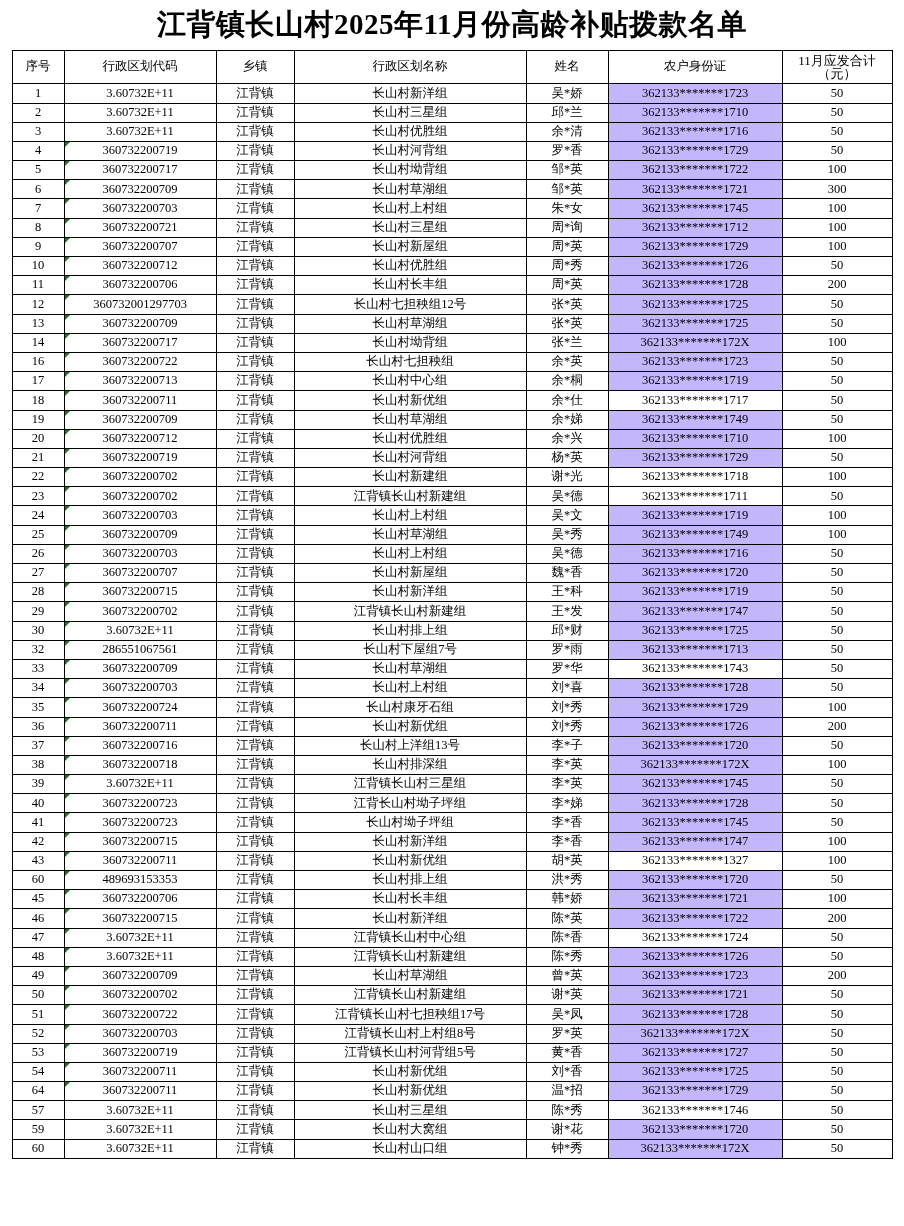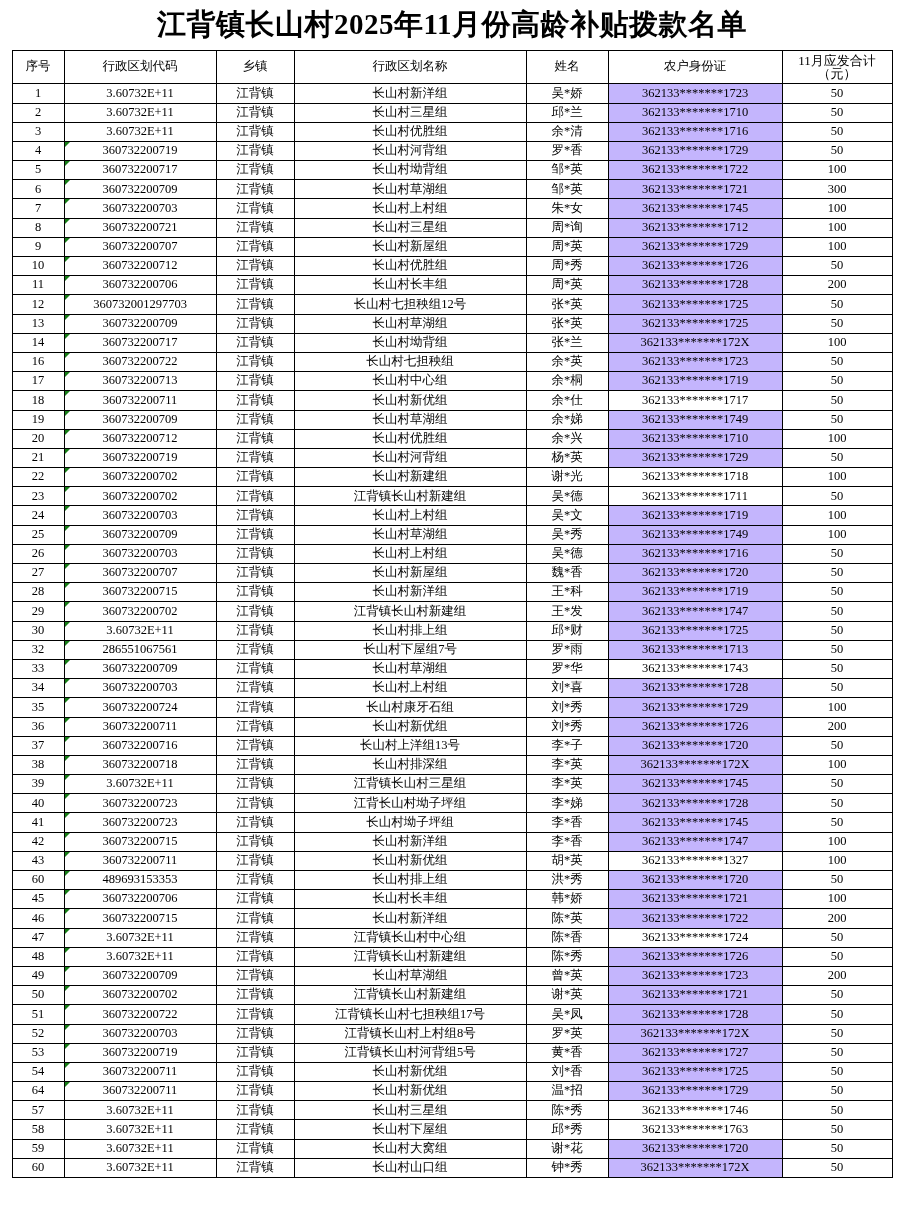--- a/index.html
+++ b/index.html
@@ -603,29 +603,20 @@
         <tr>
           <td>57</td>
           <td class="code">3.60732E+11</td>
           <td>江背镇</td>
           <td>长山村三星组</td>
           <td>陈*秀</td>
           <td class="id-plain">362133*******1746</td>
           <td>50</td>
         </tr>
         <tr>
-          <td>58</td>
-          <td class="code">3.60732E+11</td>
-          <td>江背镇</td>
-          <td>长山村下屋组</td>
-          <td>邱*秀</td>
-          <td class="id-plain">362133*******1763</td>
-          <td>50</td>
-        </tr>
-        <tr>
           <td>59</td>
           <td class="code">3.60732E+11</td>
           <td>江背镇</td>
           <td>长山村大窝组</td>
           <td>谢*花</td>
           <td class="id-hl">362133*******1720</td>
           <td>50</td>
         </tr>
         <tr>
           <td>60</td>

